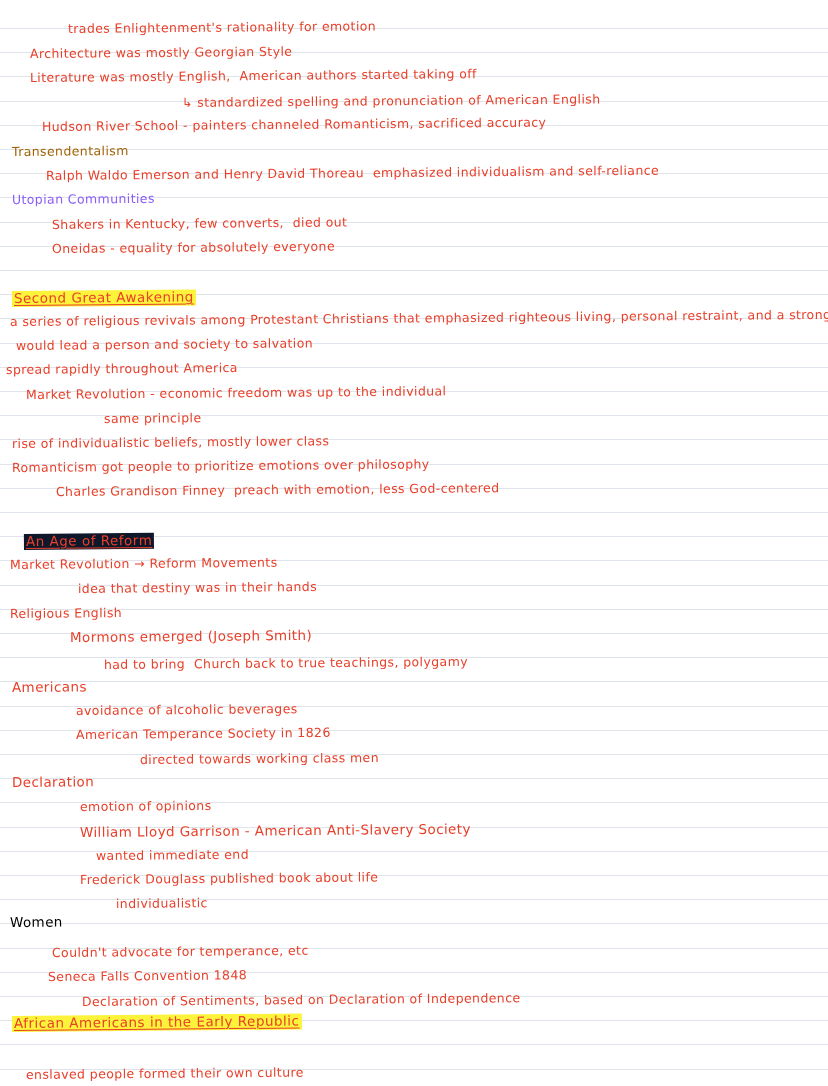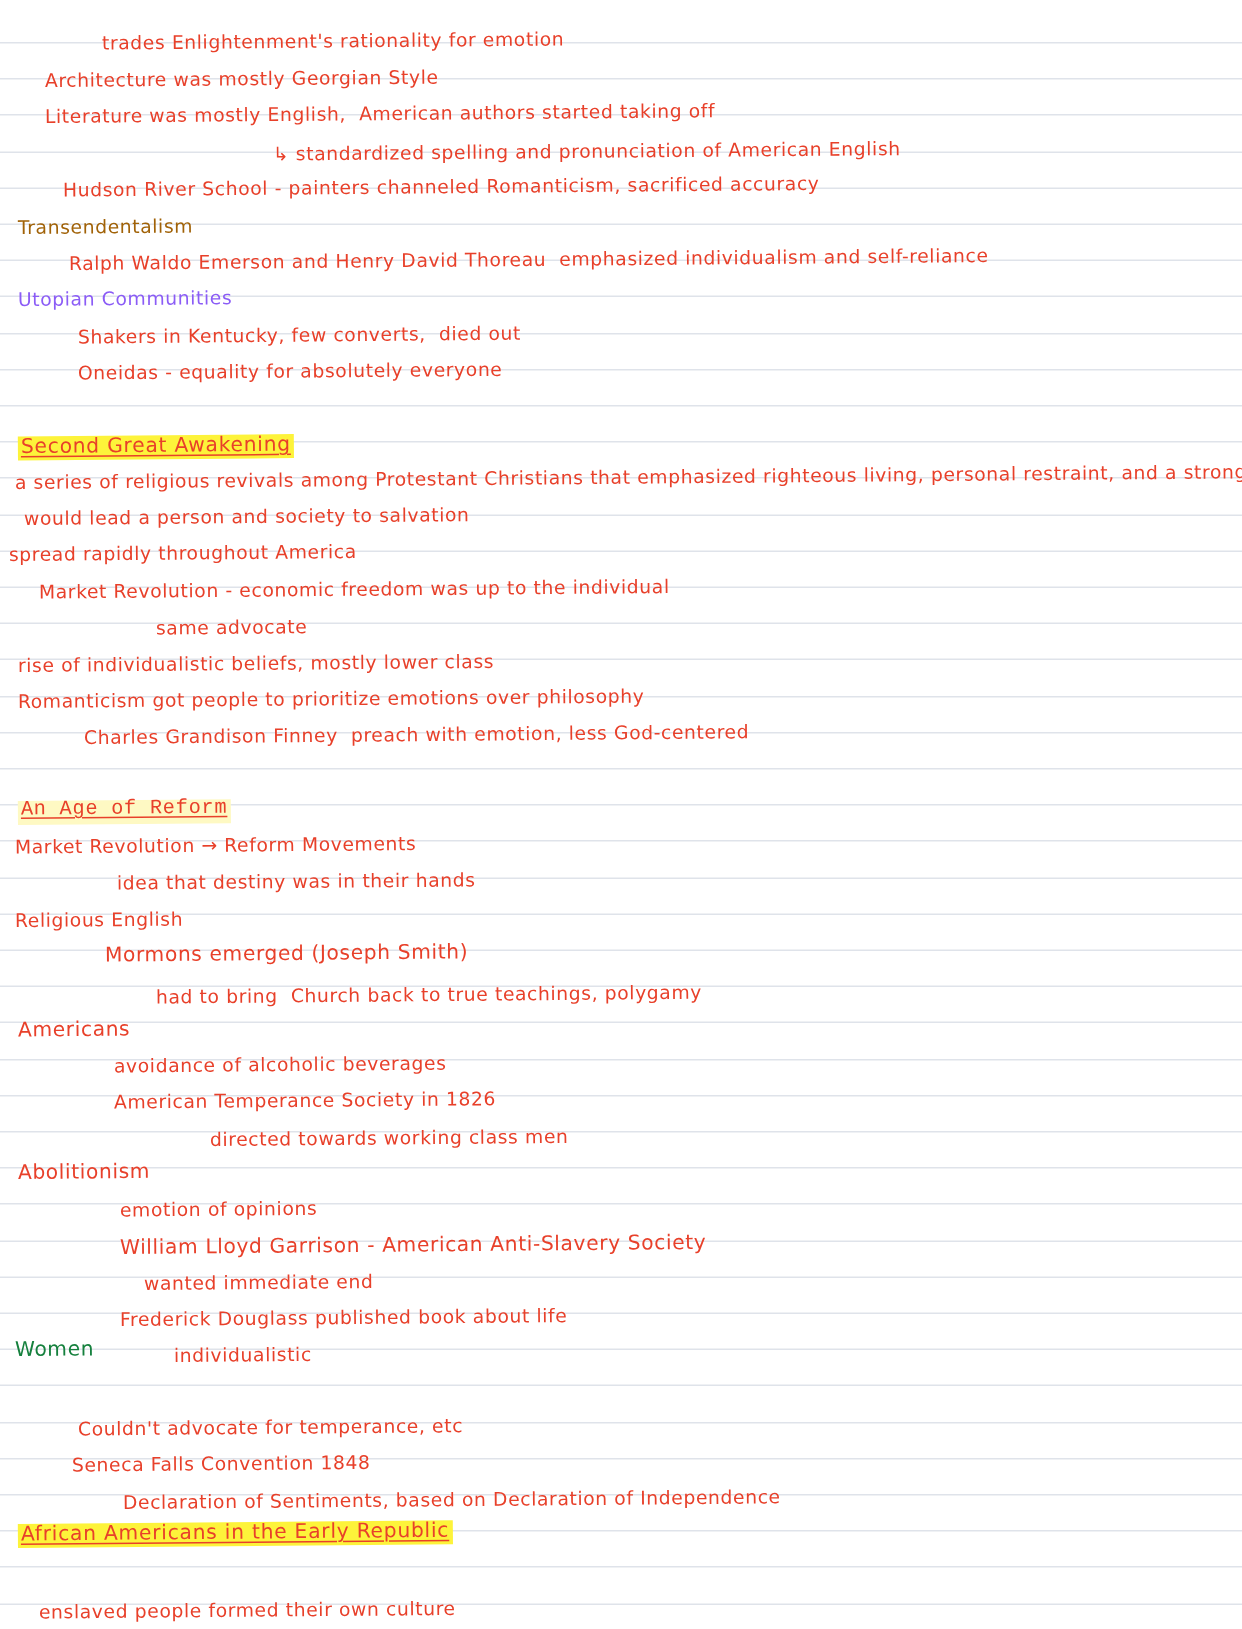--- a/index.html
+++ b/index.html
@@ -124,40 +124,40 @@
       <div class="ln" style="left: 12px; top: 145px; color: #a16207;">Transendentalism</div>
       <div class="ln" style="left: 46px; top: 169px; color: rgb(232, 64, 42);">Ralph Waldo Emerson and Henry David Thoreau  emphasized individualism and self-reliance</div>
       <div class="ln" style="left: 12px; top: 193px; color: #8b5cf6;">Utopian Communities</div>
       <div class="ln" style="left: 52px; top: 218px; color: rgb(232, 64, 42);">Shakers in Kentucky, few converts,  died out</div>
       <div class="ln" style="left: 52px; top: 242px; color: rgb(232, 64, 42);">Oneidas - equality for absolutely everyone</div>
       <div class="ln hd" style="left: 12px; top: 291px; color: rgb(232, 64, 42); background: rgb(253, 243, 58);">Second Great Awakening</div>
       <div class="ln" style="left: 10px; top: 315px; color: rgb(232, 64, 42);">a series of religious revivals among Protestant Christians that emphasized righteous living, personal restraint, and a strong moral rectitude that</div>
       <div class="ln" style="left: 16px; top: 339px; color: rgb(232, 64, 42);">would lead a person and society to salvation</div>
       <div class="ln" style="left: 6px; top: 363px; color: rgb(232, 64, 42);">spread rapidly throughout America</div>
       <div class="ln" style="left: 26px; top: 388px; color: rgb(232, 64, 42);">Market Revolution - economic freedom was up to the individual</div>
-      <div class="ln" style="left: 104px; top: 412px; color: rgb(232, 64, 42);">same advocate</div>
+      <div class="ln" style="left: 104px; top: 412px; color: rgb(232, 64, 42);">same principle</div>
       <div class="ln" style="left: 12px; top: 437px; color: rgb(232, 64, 42);">rise of individualistic beliefs, mostly lower class</div>
       <div class="ln" style="left: 12px; top: 461px; color: rgb(232, 64, 42);">Romanticism got people to prioritize emotions over philosophy</div>
       <div class="ln" style="left: 56px; top: 485px; color: rgb(232, 64, 42);">Charles Grandison Finney  preach with emotion, less God-centered</div>
-      <div class="ln hd" style="left: 12px; top: 534px; color: rgb(232, 64, 42); background: #fef9c3; font-family: Liberation Mono, monospace;">An Age of Reform</div>
+      <div class="ln hd" style="left: 24px; top: 534px; color: rgb(232, 64, 42); background: #0f172a;">An Age of Reform</div>
       <div class="ln" style="left: 10px; top: 558px; color: rgb(232, 64, 42);">Market Revolution → Reform Movements</div>
       <div class="ln" style="left: 78px; top: 582px; color: rgb(232, 64, 42);">idea that destiny was in their hands</div>
       <div class="ln" style="left: 10px; top: 607px; color: rgb(232, 64, 42);">Religious English</div>
       <div class="ln big" style="left: 70px; top: 630px; color: rgb(232, 64, 42);">Mormons emerged (Joseph Smith)</div>
       <div class="ln" style="left: 104px; top: 658px; color: rgb(232, 64, 42);">had to bring  Church back to true teachings, polygamy</div>
       <div class="ln big" style="left: 12px; top: 680px; color: rgb(232, 64, 42);">Americans</div>
       <div class="ln" style="left: 76px; top: 704px; color: rgb(232, 64, 42);">avoidance of alcoholic beverages</div>
       <div class="ln" style="left: 76px; top: 728px; color: rgb(232, 64, 42);">American Temperance Society in 1826</div>
       <div class="ln" style="left: 140px; top: 753px; color: rgb(232, 64, 42);">directed towards working class men</div>
-      <div class="ln big" style="left: 12px; top: 775px; color: rgb(232, 64, 42);">Abolitionism</div>
+      <div class="ln big" style="left: 12px; top: 775px; color: rgb(232, 64, 42);">Declaration</div>
       <div class="ln" style="left: 80px; top: 800px; color: rgb(232, 64, 42);">emotion of opinions</div>
       <div class="ln big" style="left: 80px; top: 825px; color: rgb(232, 64, 42);">William Lloyd Garrison - American Anti-Slavery Society</div>
       <div class="ln" style="left: 96px; top: 849px; color: rgb(232, 64, 42);">wanted immediate end</div>
       <div class="ln" style="left: 80px; top: 873px; color: rgb(232, 64, 42);">Frederick Douglass published book about life</div>
       <div class="ln" style="left: 116px; top: 897px; color: rgb(232, 64, 42);">individualistic</div>
-      <div class="ln big" style="left: 10px; top: 893px; color: #15803d;">Women</div>
+      <div class="ln big" style="left: 10px; top: 915px; color: #000000;">Women</div>
       <div class="ln" style="left: 52px; top: 946px; color: rgb(232, 64, 42);">Couldn't advocate for temperance, etc</div>
       <div class="ln" style="left: 48px; top: 970px; color: rgb(232, 64, 42);">Seneca Falls Convention 1848</div>
       <div class="ln" style="left: 82px; top: 995px; color: rgb(232, 64, 42);">Declaration of Sentiments, based on Declaration of Independence</div>
       <div class="ln hd" style="left: 12px; top: 1016px; color: rgb(232, 64, 42); background: rgb(253, 243, 58);">African Americans in the Early Republic</div>
       <div class="ln" style="left: 26px; top: 1068px; color: rgb(232, 64, 42);">enslaved people formed their own culture</div>
     </div>
 </div>
 
 </body></html>

